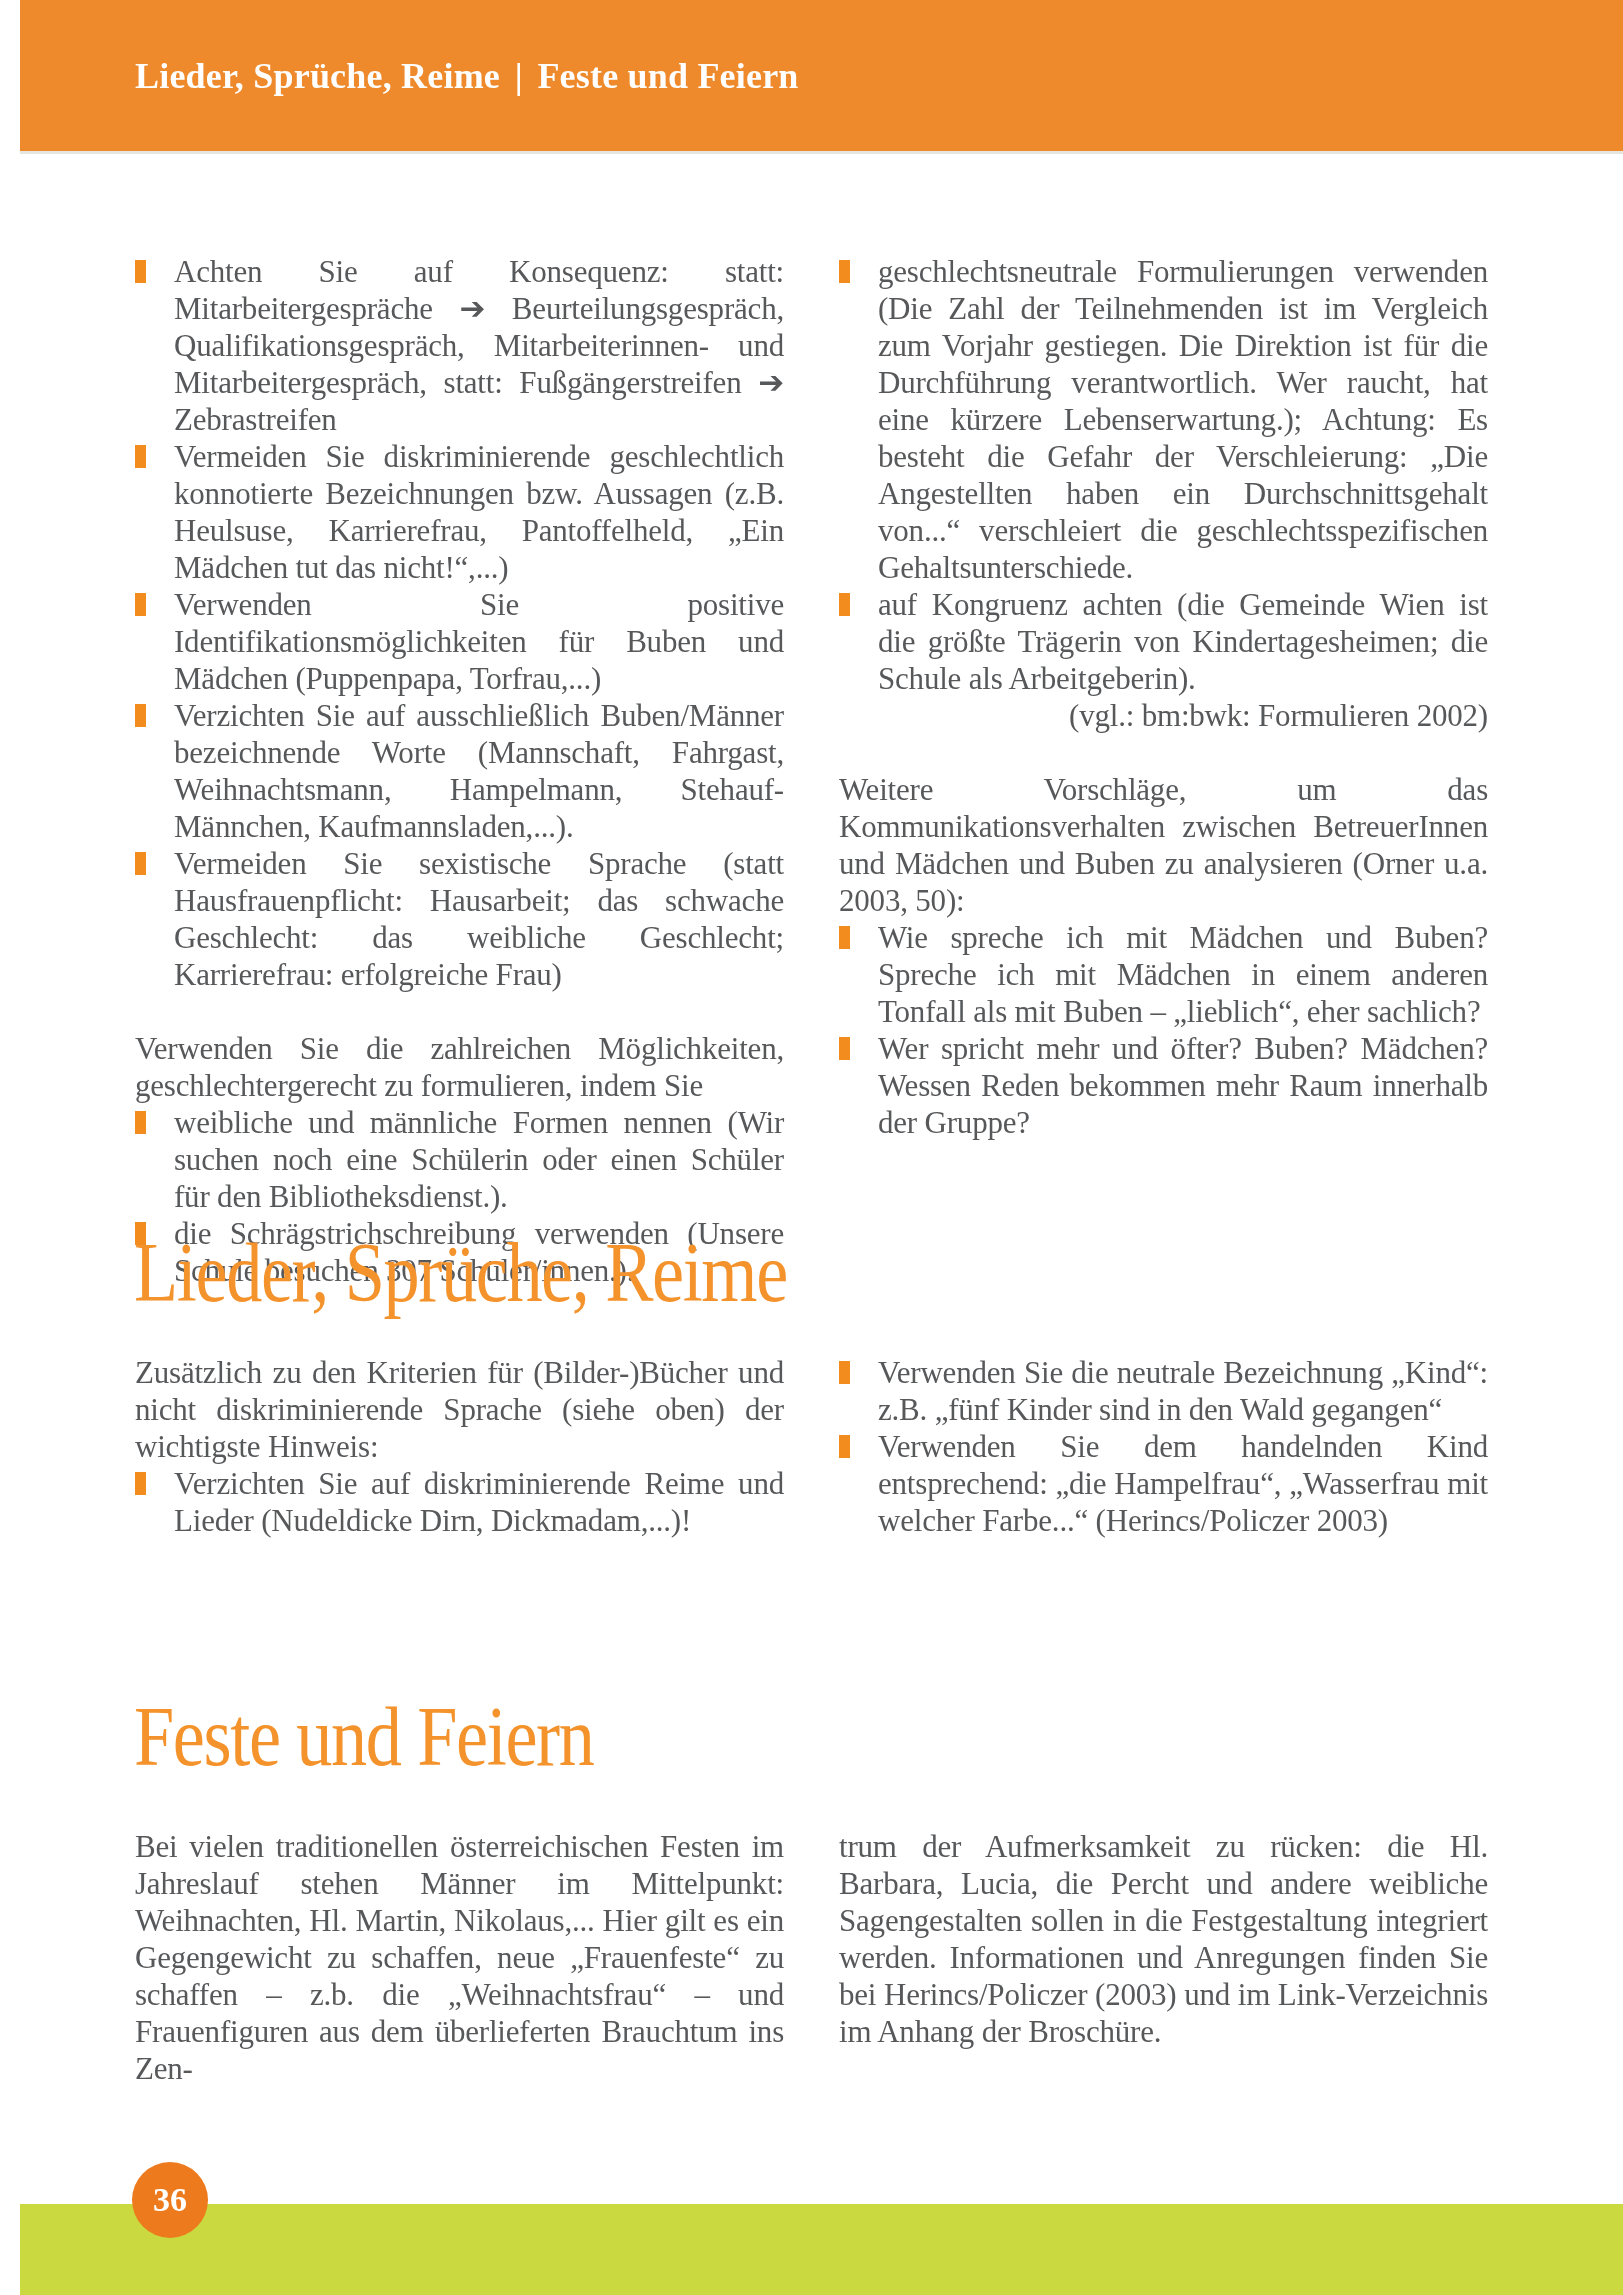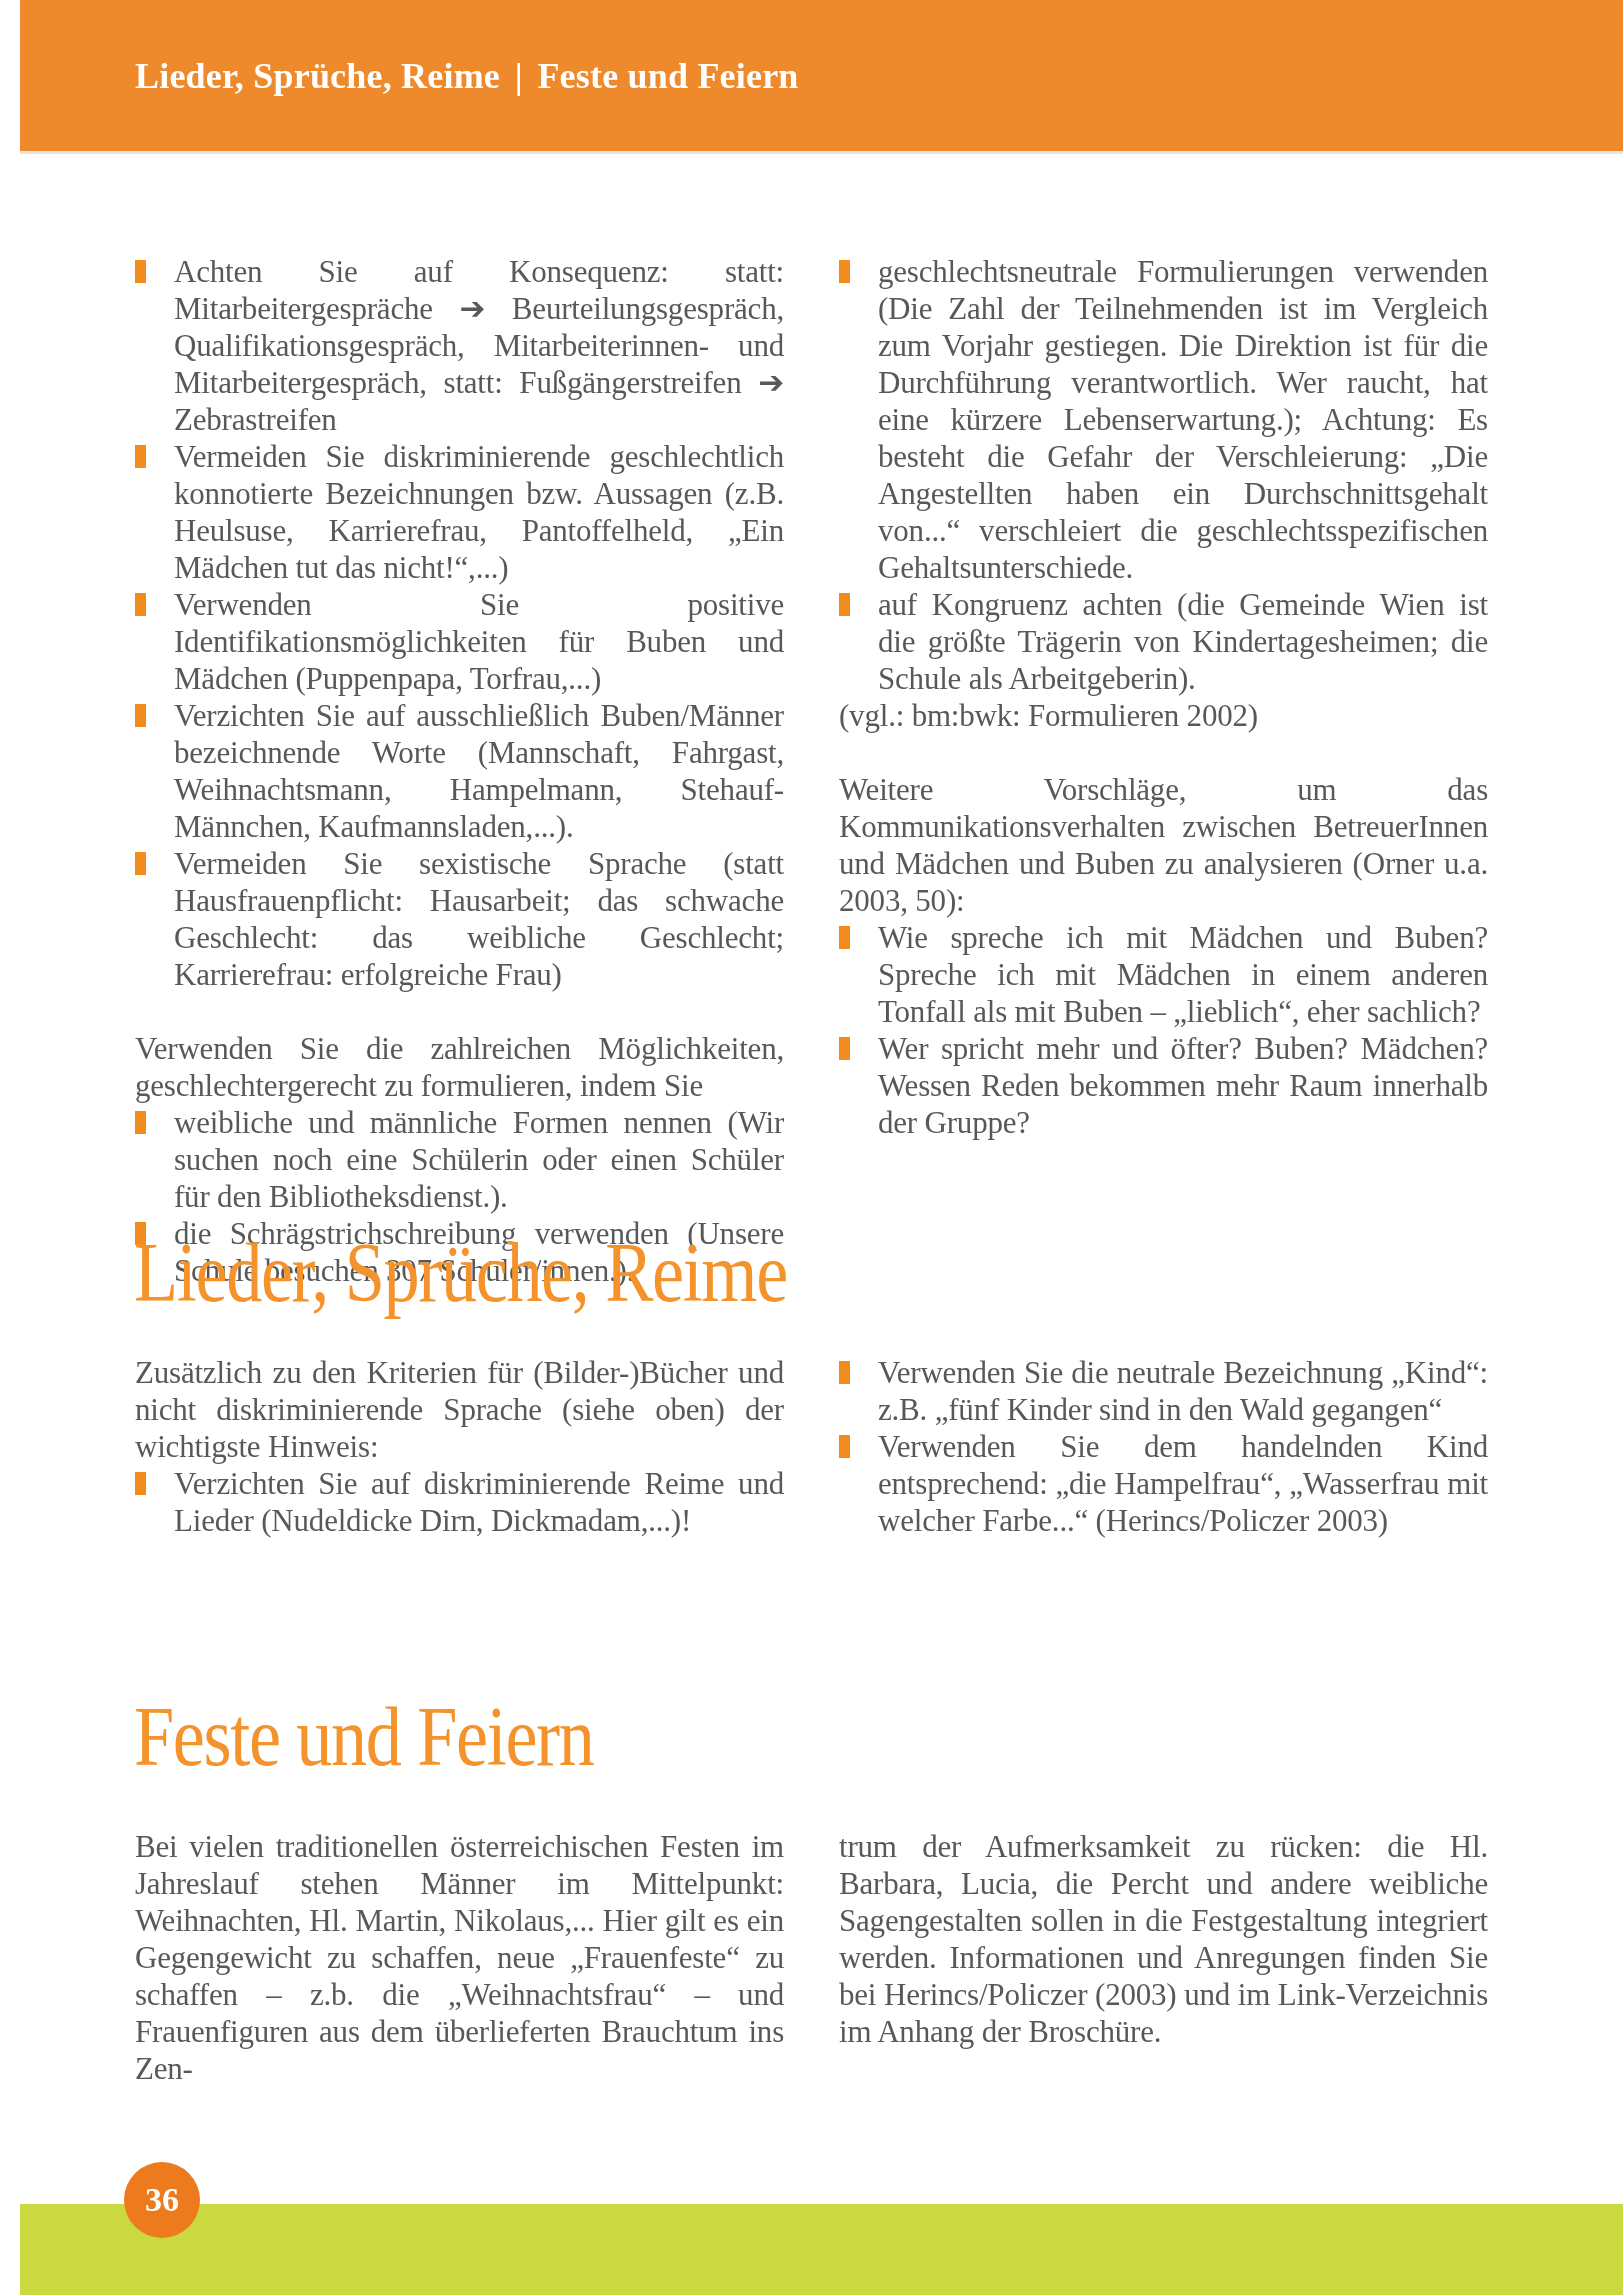--- a/index.html
+++ b/index.html
@@ -54,21 +54,21 @@
   .blist { list-style: none; margin: 0; padding: 0; }
   .blist li { position: relative; padding-left: 39px; }
   .marker {
     position: absolute;
     left: 0; top: 6.5px;
     width: 11.4px; height: 23px;
     background: #F28C1E;
   }
   .para { margin: 0; }
   .para.gap-above { margin-top: 37px; }
-  .note { margin: 0; text-align: left; }
+  .note { margin: 0; text-align: right; }
 
   .top-columns    { top: 253px; }
   .lieder-columns { top: 1354px; }
   .feste-columns  { top: 1828px; }
 
   
   .big-heading {
     position: absolute;
     left: 114px;
     margin: 0;
@@ -86,21 +86,21 @@
 
   
   .footer-bar {
     position: absolute;
     left: 0; top: 2204px;
     width: 1623px; height: 92px;
     background: #CAD93F;
   }
   .page-badge {
     position: absolute;
-    left: 104px; top: 2162px;
+    left: 112px; top: 2162px;
     width: 76px; height: 76px;
     border-radius: 50%;
     background: #ED7A1C;
     color: #ffffff;
     font-size: 34px;
     font-weight: bold;
     display: flex;
     align-items: center;
     justify-content: center;
   }

